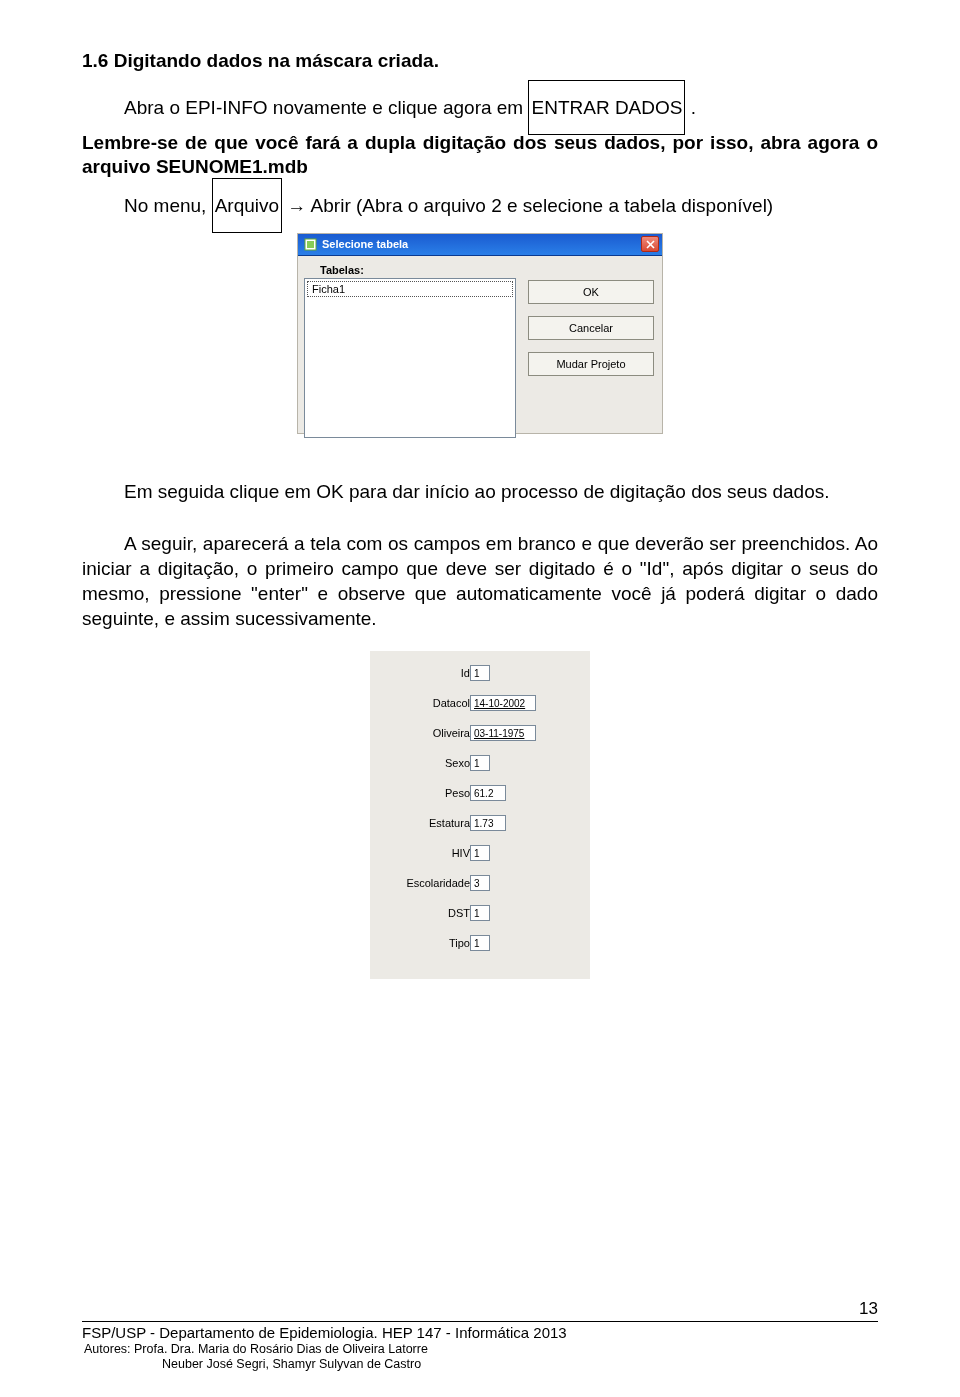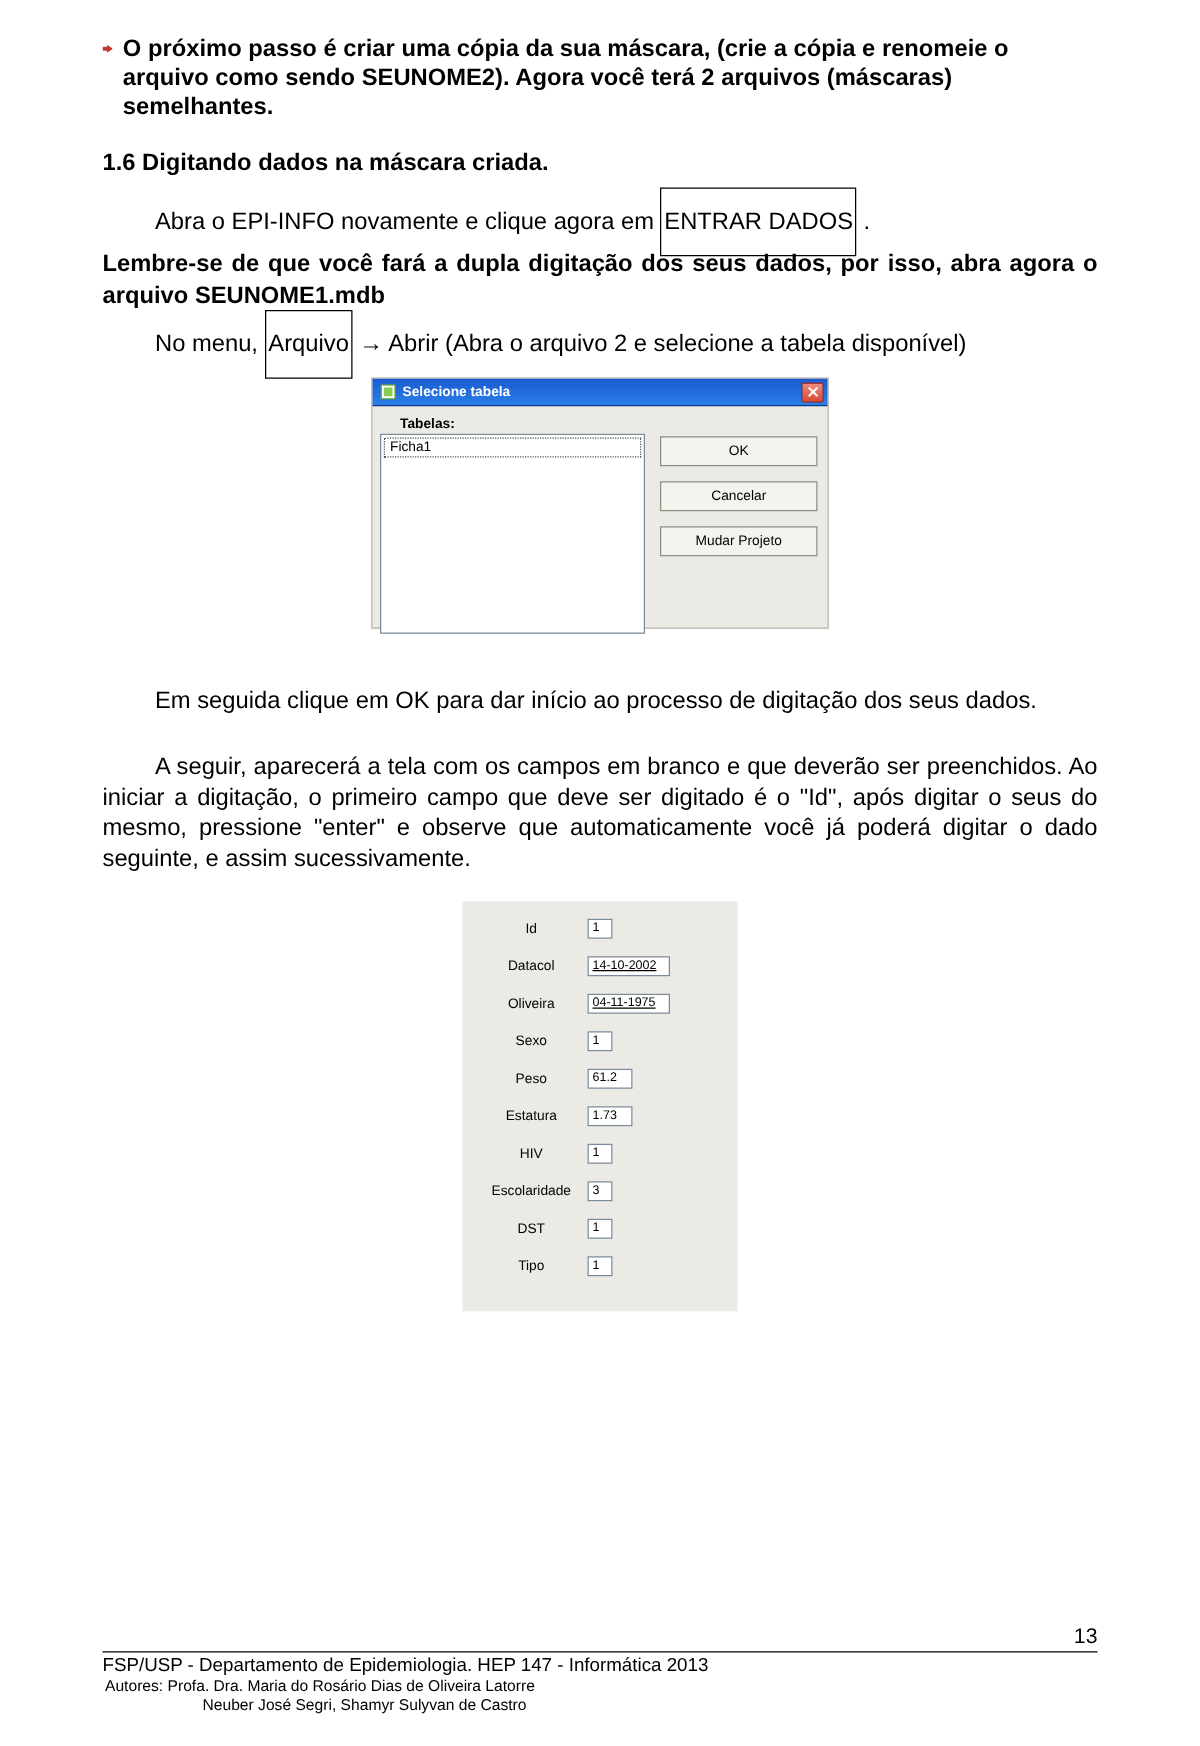--- a/index.html
+++ b/index.html
@@ -86,47 +86,40 @@
   }
 
   
   .form2-wrap { text-align:center; margin: 20px 0 60px 0;}
   .form2 {
     display:inline-block; width:220px; background:#eceae5;
     font-family: Tahoma, Arial, sans-serif; font-size:11px;
     padding:14px 10px 14px 10px; text-align:left;
   }
   .form-row { display:flex; align-items:center; margin-bottom:14px;}
-  .form-label { width:90px; text-align:center; font-size:11px; color:#000;}
+  .form-label { width:90px; text-align:right; font-size:11px; color:#000;}
   .form-input {
     height:16px; border:1px solid #7a8a9a; background:#fff;
     font-size:10px; padding:0 3px; display:inline-flex; align-items:center;
   }
   .w-xxs { width:20px;} .w-sm{width:66px;text-decoration:underline;} .w-xs{width:36px;}
 
   .footer {
     position:absolute; bottom:24px; left:82px; right:82px;
   }
   .footer-rule { border:none; border-top:1px solid #000; margin:0 0 2px 0;}
   .footer-line { font-size:15px; line-height:1.2;}
   .footer-sub { font-size:12.5px; line-height:1.25; padding-left:2px;}
   .page-num { position:absolute; right:0; top:-22px; font-size:17px;}
 </style>
 </head>
 <body>
 
 <div class="page">
 
-  <div class="bullet-row">
-    <svg class="bullet-arrow" viewBox="0 0 16 16">
-      <rect x="0" y="5" width="7" height="6" fill="#c0352b"></rect>
-      <polygon points="7,2 16,8 7,14" fill="#c0352b"></polygon>
-    </svg>
-    <div class="p1">O próximo passo é criar uma cópia da sua máscara, (crie a cópia e renomeie o arquivo como sendo SEUNOME2). Agora você terá 2 arquivos (máscaras) semelhantes.</div>
-  </div>
 
   <div class="sec-num">1.6 Digitando dados na máscara criada.</div>
 
   <p class="para para-first-indent">
     <span>Abra o EPI-INFO novamente e clique agora em </span><span class="boxed">ENTRAR DADOS</span><span> .</span>
   </p>
 
   <p class="para justify" style="margin-top:-4px;">
     <span class="bold">Lembre-se de que você fará a dupla digitação dos seus dados, por isso, abra agora o arquivo SEUNOME1.mdb</span>
   </p>
@@ -170,21 +163,21 @@
 
   <div class="form2-wrap">
     <div class="form2" id="form2"><div class="form-row">
           <div class="form-label">Id</div>
           <div class="form-input w-xxs">1</div>
         </div><div class="form-row">
           <div class="form-label">Datacol</div>
           <div class="form-input w-sm">14-10-2002</div>
         </div><div class="form-row">
           <div class="form-label">Oliveira</div>
-          <div class="form-input w-sm">04-11-1975</div>
+          <div class="form-input w-sm">03-11-1975</div>
         </div><div class="form-row">
           <div class="form-label">Sexo</div>
           <div class="form-input w-xxs">1</div>
         </div><div class="form-row">
           <div class="form-label">Peso</div>
           <div class="form-input w-xs">61.2</div>
         </div><div class="form-row">
           <div class="form-label">Estatura</div>
           <div class="form-input w-xs">1.73</div>
         </div><div class="form-row">

